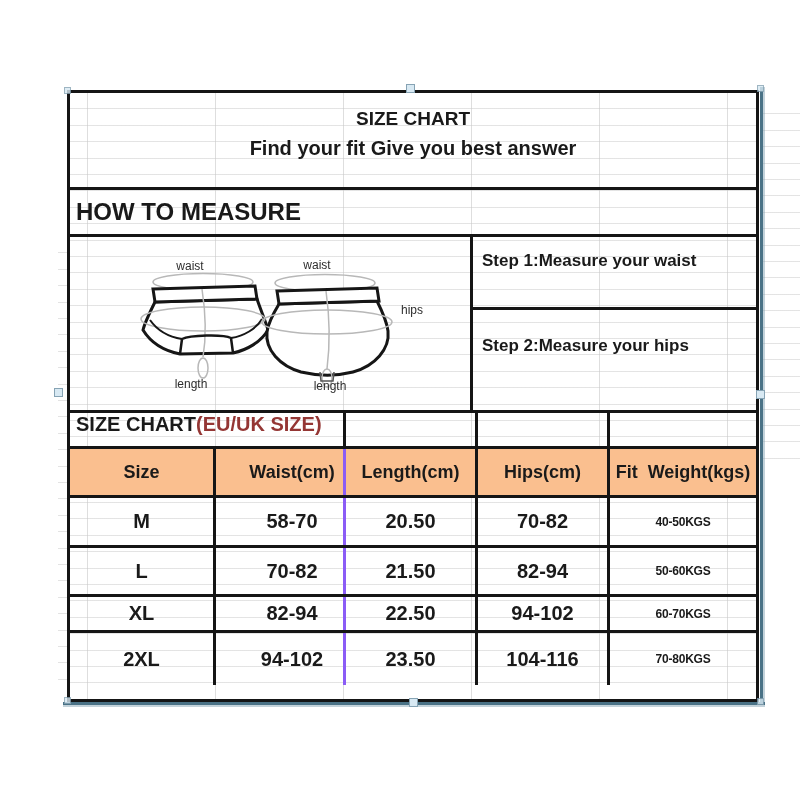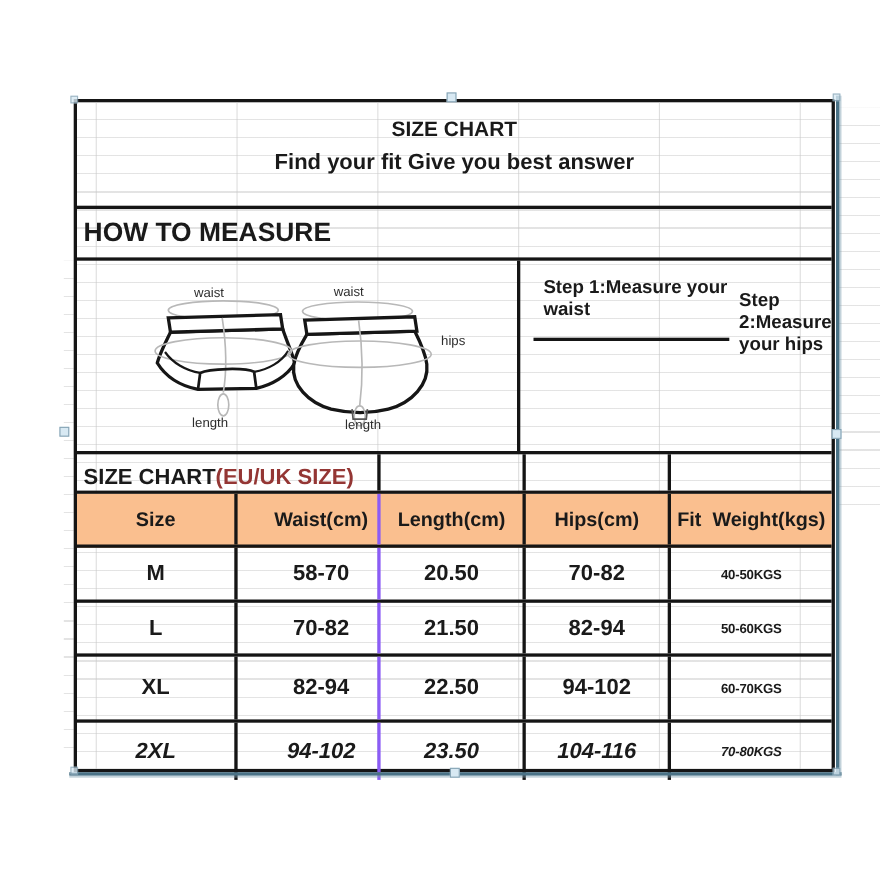--- a/index.html
+++ b/index.html
@@ -20,42 +20,42 @@
   
   .title-block{position:relative;height:94px;border-bottom:3px solid #151515;text-align:center;z-index:1;}
   .title-line1{padding-top:13px;font-size:19px;font-weight:bold;line-height:26px;}
   .title-line2{font-size:20px;font-weight:bold;line-height:32px;}
   .htm-row{position:relative;height:44px;border-bottom:3px solid #151515;display:flex;align-items:center;z-index:1;}
   .htm-row span{font-size:24px;font-weight:bold;padding-left:6px;}
   .measure{position:relative;height:173px;border-bottom:3px solid #151515;display:flex;z-index:1;}
   .diagrams{position:relative;width:400px;height:173px;}
   .diagrams svg{position:absolute;left:0;top:0;}
   .dlabel{position:absolute;font-size:12px;color:#2d2d2d;transform:translateX(-50%);white-space:nowrap;}
-  .steps{width:286px;border-left:3px solid #151515;box-sizing:border-box;display:flex;flex-direction:row;padding-left:12px;}
+  .steps{width:286px;border-left:3px solid #151515;box-sizing:border-box;display:flex;flex-direction:column;}
   .step-cell{font-size:17px;font-weight:bold;padding-left:9px;box-sizing:border-box;}
   .step1{height:73px;border-bottom:3px solid #151515;padding-top:14px;}
   .step2{flex:1;padding-top:26px;}
-  .heading-row{position:relative;height:33px;border-bottom:3px solid #151515;display:flex;align-items:flex-end;z-index:1;}
+  .heading-row{position:relative;height:33px;border-bottom:3px solid #151515;display:flex;align-items:flex-start;z-index:1;}
   .heading-row .txt{font-size:20px;font-weight:bold;padding-left:6px;white-space:pre;}
   .hdiv{position:absolute;top:0;bottom:0;width:3px;background:#151515;}
   
   .trow{display:flex;border-bottom:3px solid #151515;box-sizing:border-box;position:relative;z-index:1;}
   .trow:last-child{border-bottom:none;}
   .cell{display:flex;align-items:center;justify-content:center;box-sizing:border-box;
         font-weight:bold;white-space:pre;}
   .c1{width:143px;}
   .c2{width:130px;border-left:3px solid #151515;padding-left:25px;}
   .c3{width:132px;border-left:3px solid #8b5cf6;}
   .c4{width:132px;border-left:3px solid #151515;}
   .c5{width:149px;border-left:3px solid #151515;}
   .header-row{height:49px;background:#FABF8F;}
   .header-row .cell{font-size:18px;}
   .data-row .cell{font-size:20px;}
   .data-row .c5{font-size:12px;letter-spacing:-0.2px;}
-  .rM{height:50px;}.rL{height:49px;}.rXL{height:60px;justify-content:center;}.r2XL{height:52px;font-style:italic;}
+  .rM{height:50px;}.rL{height:49px;}.rXL{height:36px;justify-content:center;}.r2XL{height:52px;}
   
   .sel-line{position:absolute;background:#4a7286;z-index:2;}
   .sel-right{left:760px;top:87px;width:3px;height:618px;box-shadow:2px 0 0 rgba(122,156,172,.45);}
   .sel-bottom{left:63px;top:702px;width:702px;height:3px;box-shadow:0 2px 0 rgba(122,156,172,.45);}
   .handle{position:absolute;width:9px;height:9px;background:#d8e9f3;border:1px solid #86a3b4;box-sizing:border-box;z-index:3;}
   .corner{width:7px;height:7px;opacity:.8;}
   .red{color:#943634;}
 </style>
 </head>
 <body>

